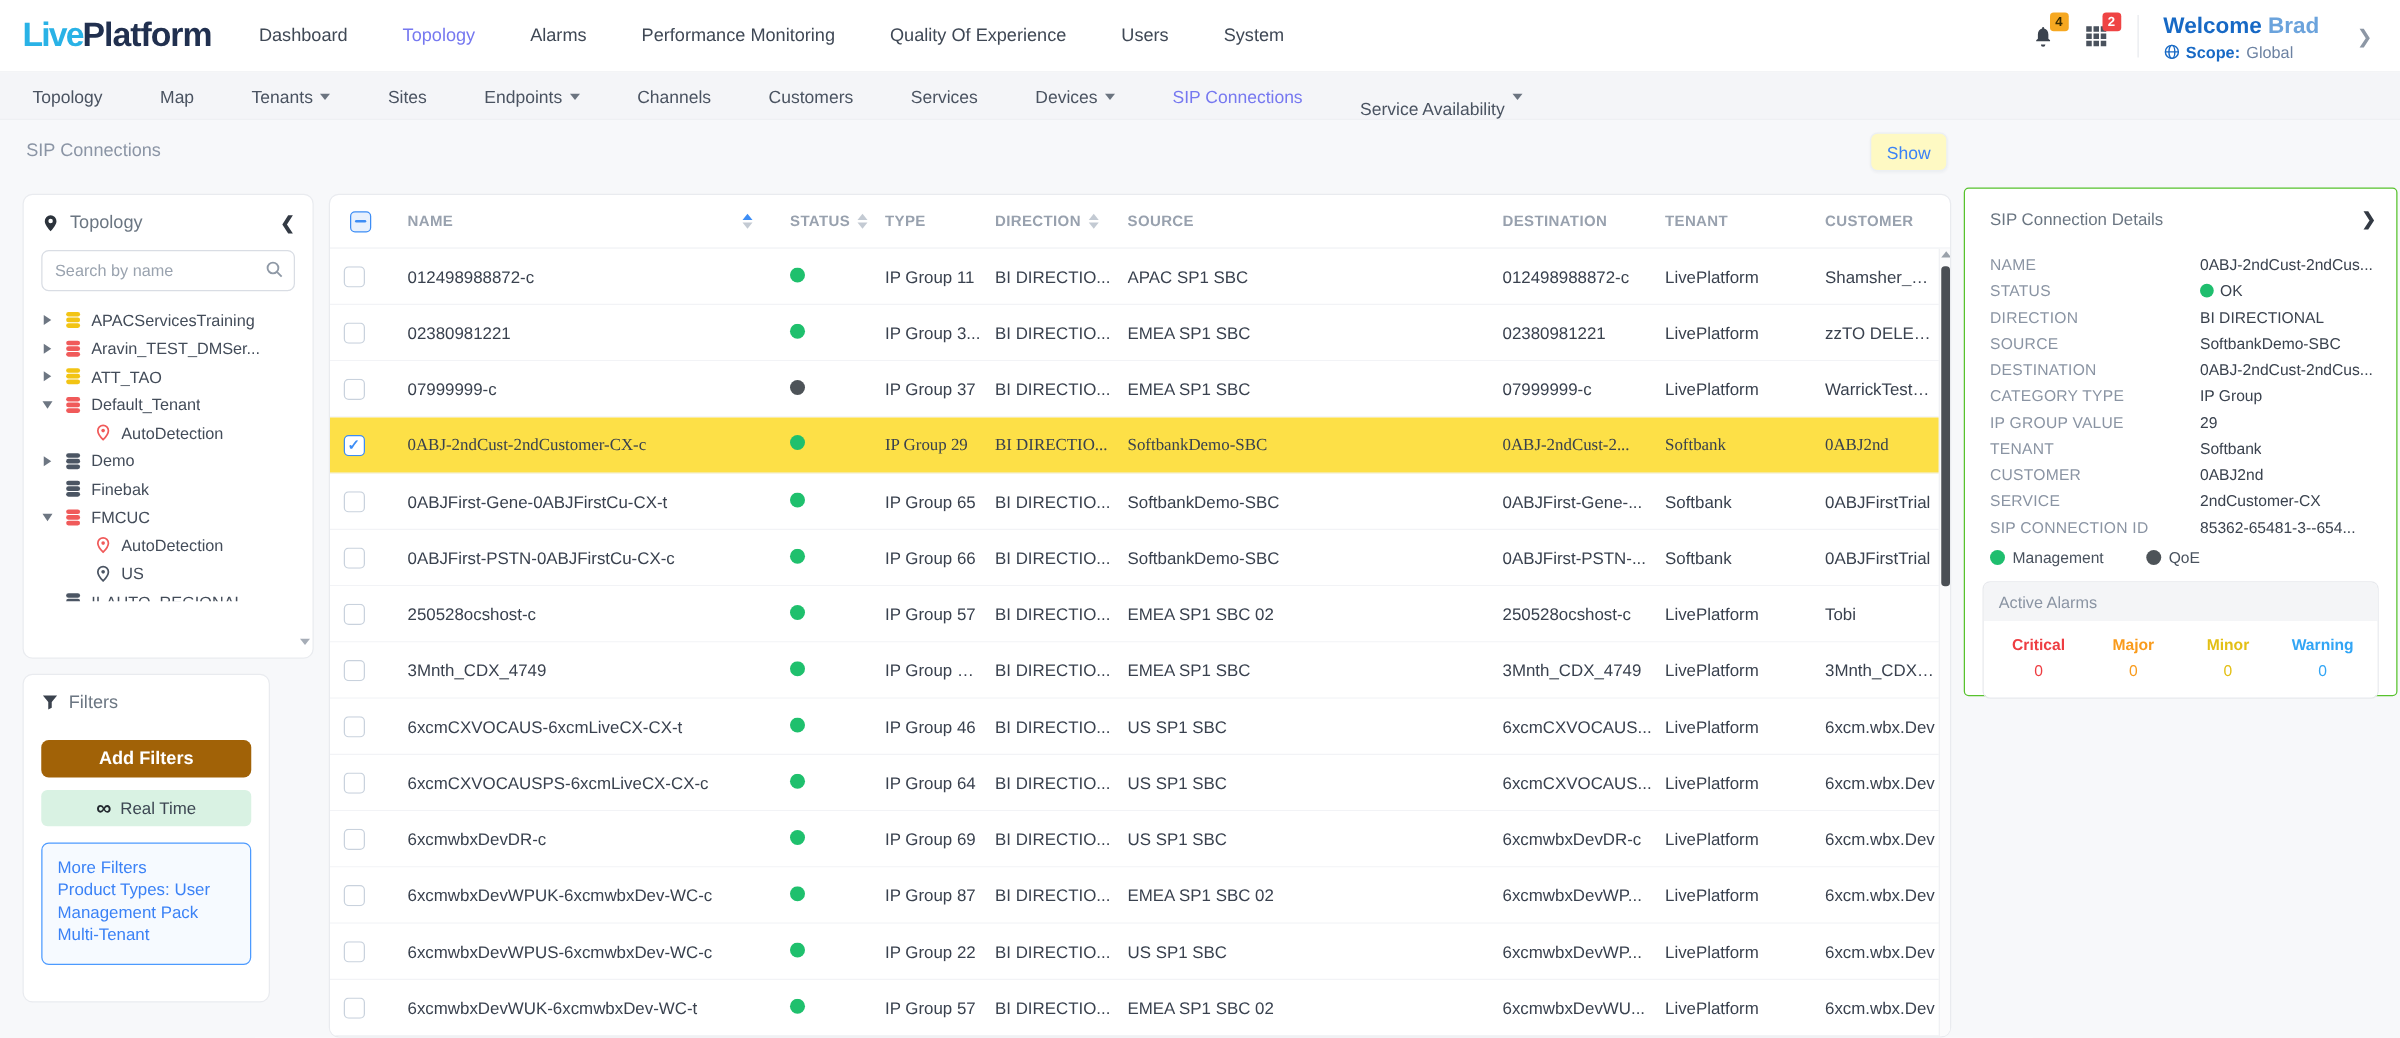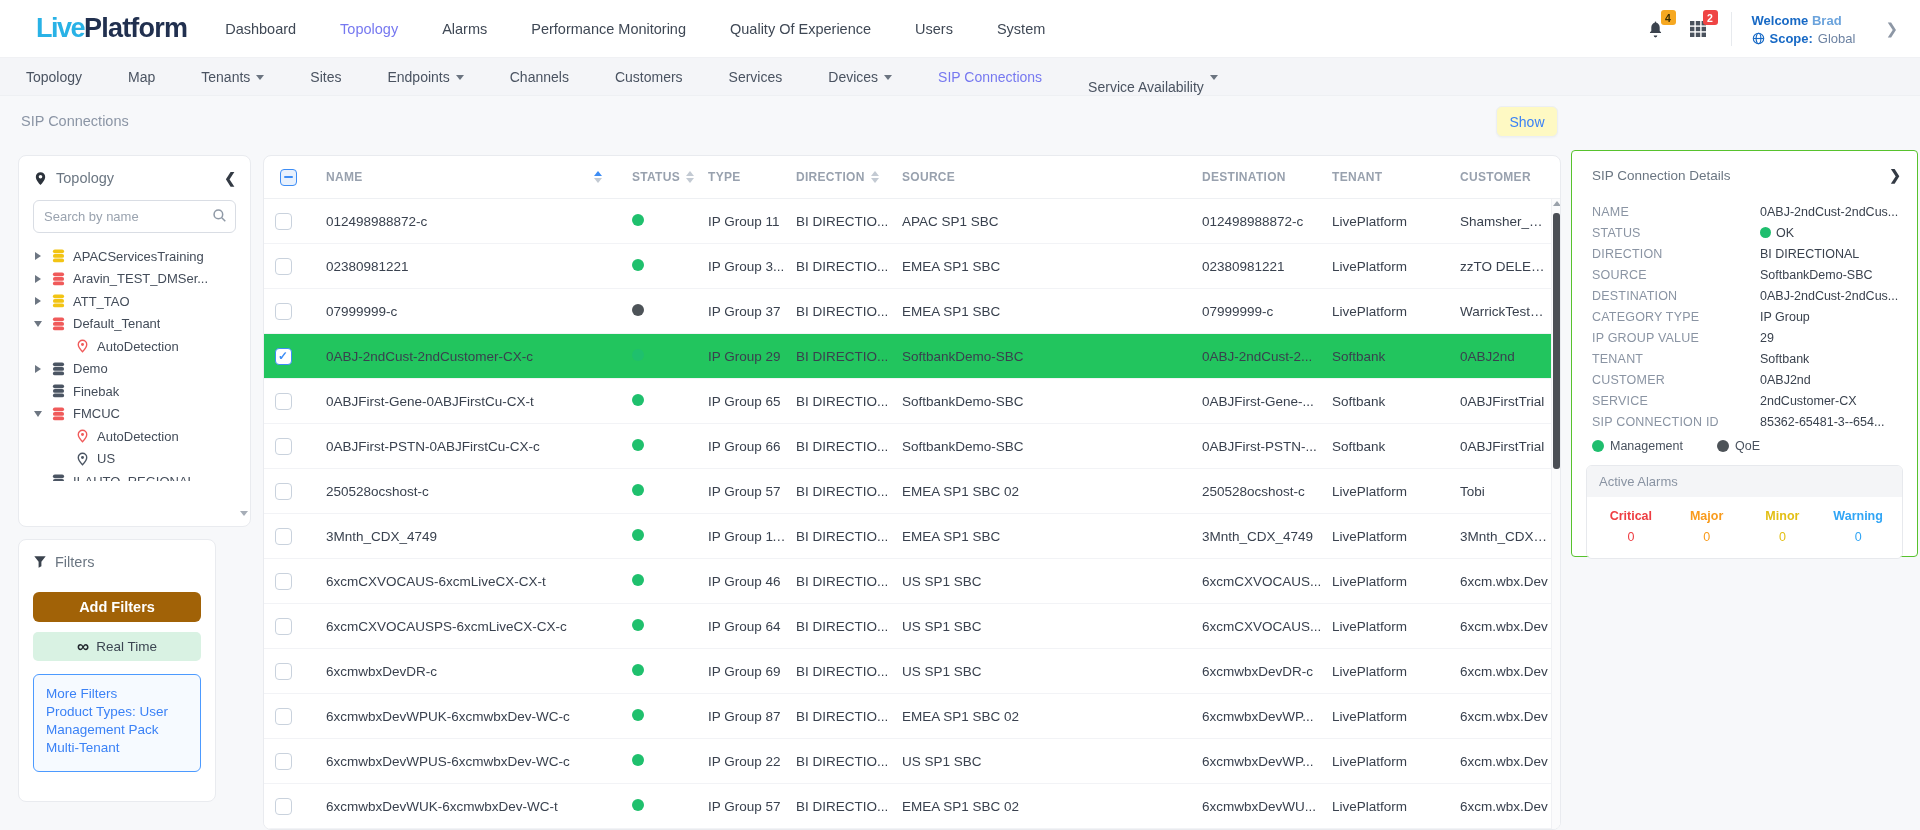--- a/index.html
+++ b/index.html
@@ -1,36 +1,36 @@
 <!DOCTYPE html>
 <html><head>
 <meta charset="utf-8">
 <style>
   * { margin:0; padding:0; box-sizing:border-box; }
   html,body { width:1920px; height:830px; overflow:hidden; background:#f7f8fa;
     font-family:"Liberation Sans", sans-serif; color:#39414e; }
 
   
   .topnav { position:absolute; left:0; top:0; width:1920px; height:58px; background:#ffffff;
-    display:flex; align-items:center; border-bottom:1px solid #f0f1f4; z-index:5;padding-left:18px; }
+    display:flex; align-items:center; border-bottom:1px solid #f0f1f4; z-index:5; }
   .logo { display:flex; align-items:baseline; margin-left:18px; cursor:pointer; }
   .logo-live { font-size:27px; font-weight:bold; color:#29b2e6; letter-spacing:-1.5px; }
   .logo-platform { font-size:27px; font-weight:bold; color:#21304f; letter-spacing:-0.8px; }
   .topnav-items { display:flex; align-items:center; margin-left:38px; gap:44px; }
   .topnav-item { font-size:14.5px; color:#3f4855; cursor:pointer; white-space:nowrap; }
   .topnav-item.active { color:#7678f0; }
   .topnav-right { position:absolute; right:22px; top:0; height:58px; display:flex; align-items:center; gap:16px; }
   .icon-badge-wrap { position:relative; width:26px; height:26px; display:flex; align-items:center; justify-content:center; cursor:pointer; }
   .badge { position:absolute; top:-6px; right:-7px; min-width:15px; height:15px; border-radius:3px;
     font-size:10.5px; font-weight:bold; display:flex; align-items:center; justify-content:center; padding:0 3px; }
   .badge.orange { background:#f6a821; color:#3a2c00; }
   .badge.red { background:#ef4444; color:#fff; }
   .vdiv { width:1px; height:34px; background:#e7eaee; margin:0 4px; }
   .welcome-block { display:flex; flex-direction:column; gap:3px; cursor:pointer; }
-  .welcome-line { font-size:13px; }
+  .welcome-line { font-size:18px; }
   .welcome-label { color:#1769c5; font-weight:bold; }
   .welcome-user { color:#6ba3dc; font-weight:bold; }
   .scope-line { font-size:13px; display:flex; align-items:center; gap:5px; }
   .scope-label { color:#1769c5; font-weight:bold; }
   .scope-value { color:#6c82a2; }
   .chev-down { color:#8d97a5; font-size:15px; margin-left:14px; cursor:pointer; }
 
   
   .subnav { position:absolute; left:0; top:58px; width:1920px; height:38px; background:#f4f5f8;
     display:flex; align-items:center; gap:46px; padding-left:26px; border-bottom:1px solid #eef0f3; }
@@ -83,21 +83,21 @@
   .producttypes-link { color:#3b82f6; font-size:13.5px; margin-top:2px; line-height:1.35; cursor:pointer; }
 
   
   #table-card { left:263px; top:155px; width:1298px; height:675px; overflow:hidden; }
   .tgrid { display:grid; grid-template-columns:48px 300px 96px 88px 106px 300px 130px 128px 1fr; align-items:center; }
   .thead { height:43px; border-bottom:1px solid #eef0f3; color:#98a1ae; font-size:12px; font-weight:bold; letter-spacing:.3px; }
   .th { display:flex; align-items:center; gap:6px; }
   .th.name-h { padding-left:14px; justify-content:space-between; padding-right:10px; }
   .th.pad20 { padding-left:20px; }
   .trow { height:45px; border-bottom:1px solid #f2f3f6; font-size:13.5px; color:#39414e; cursor:pointer; background:#fff; }
-  .trow.selected { background:#22c55e; }
+  .trow.selected { background:#fde047;font-family:Liberation Serif, serif; }
   .cell { white-space:nowrap; overflow:hidden; text-overflow:ellipsis; padding-right:10px; }
   .cell.name { padding-left:14px; }
   .cell.status { padding-left:20px; }
   .cbx { width:17px; height:17px; border:1px solid #c9d2dd; border-radius:4px; background:#fff; margin:0 auto;
     display:flex; align-items:center; justify-content:center; cursor:pointer; }
   .cbx.indet { background:#e8f1fd; border-color:#3d8df5; }
   .cbx.indet::after { content:""; width:9px; height:2px; background:#3d8df5; border-radius:1px; }
   .cbx.checked { border-color:#3d8df5; }
   .cbx.checked::after { content:"\2713"; color:#3d8df5; font-size:12px; font-weight:bold; }
   .dot { width:12px; height:12px; border-radius:50%; display:inline-block; }
@@ -554,21 +554,21 @@
         <div class="cell">250528ocshost-c</div>
         <div class="cell">LivePlatform</div>
         <div class="cell">Tobi</div>
       </div>
       <div class="tgrid trow">
         <div class="cell">
           <div class="cbx"></div>
         </div>
         <div class="cell name">3Mnth_CDX_4749</div>
         <div class="cell status"><div class="dot" style="background: rgb(31, 192, 109);"></div></div>
-        <div class="cell">IP Group 111</div>
+        <div class="cell">IP Group 157</div>
         <div class="cell">BI DIRECTIO...</div>
         <div class="cell">EMEA SP1 SBC</div>
         <div class="cell">3Mnth_CDX_4749</div>
         <div class="cell">LivePlatform</div>
         <div class="cell">3Mnth_CDX_474...</div>
       </div>
       <div class="tgrid trow">
         <div class="cell">
           <div class="cbx"></div>
         </div>

